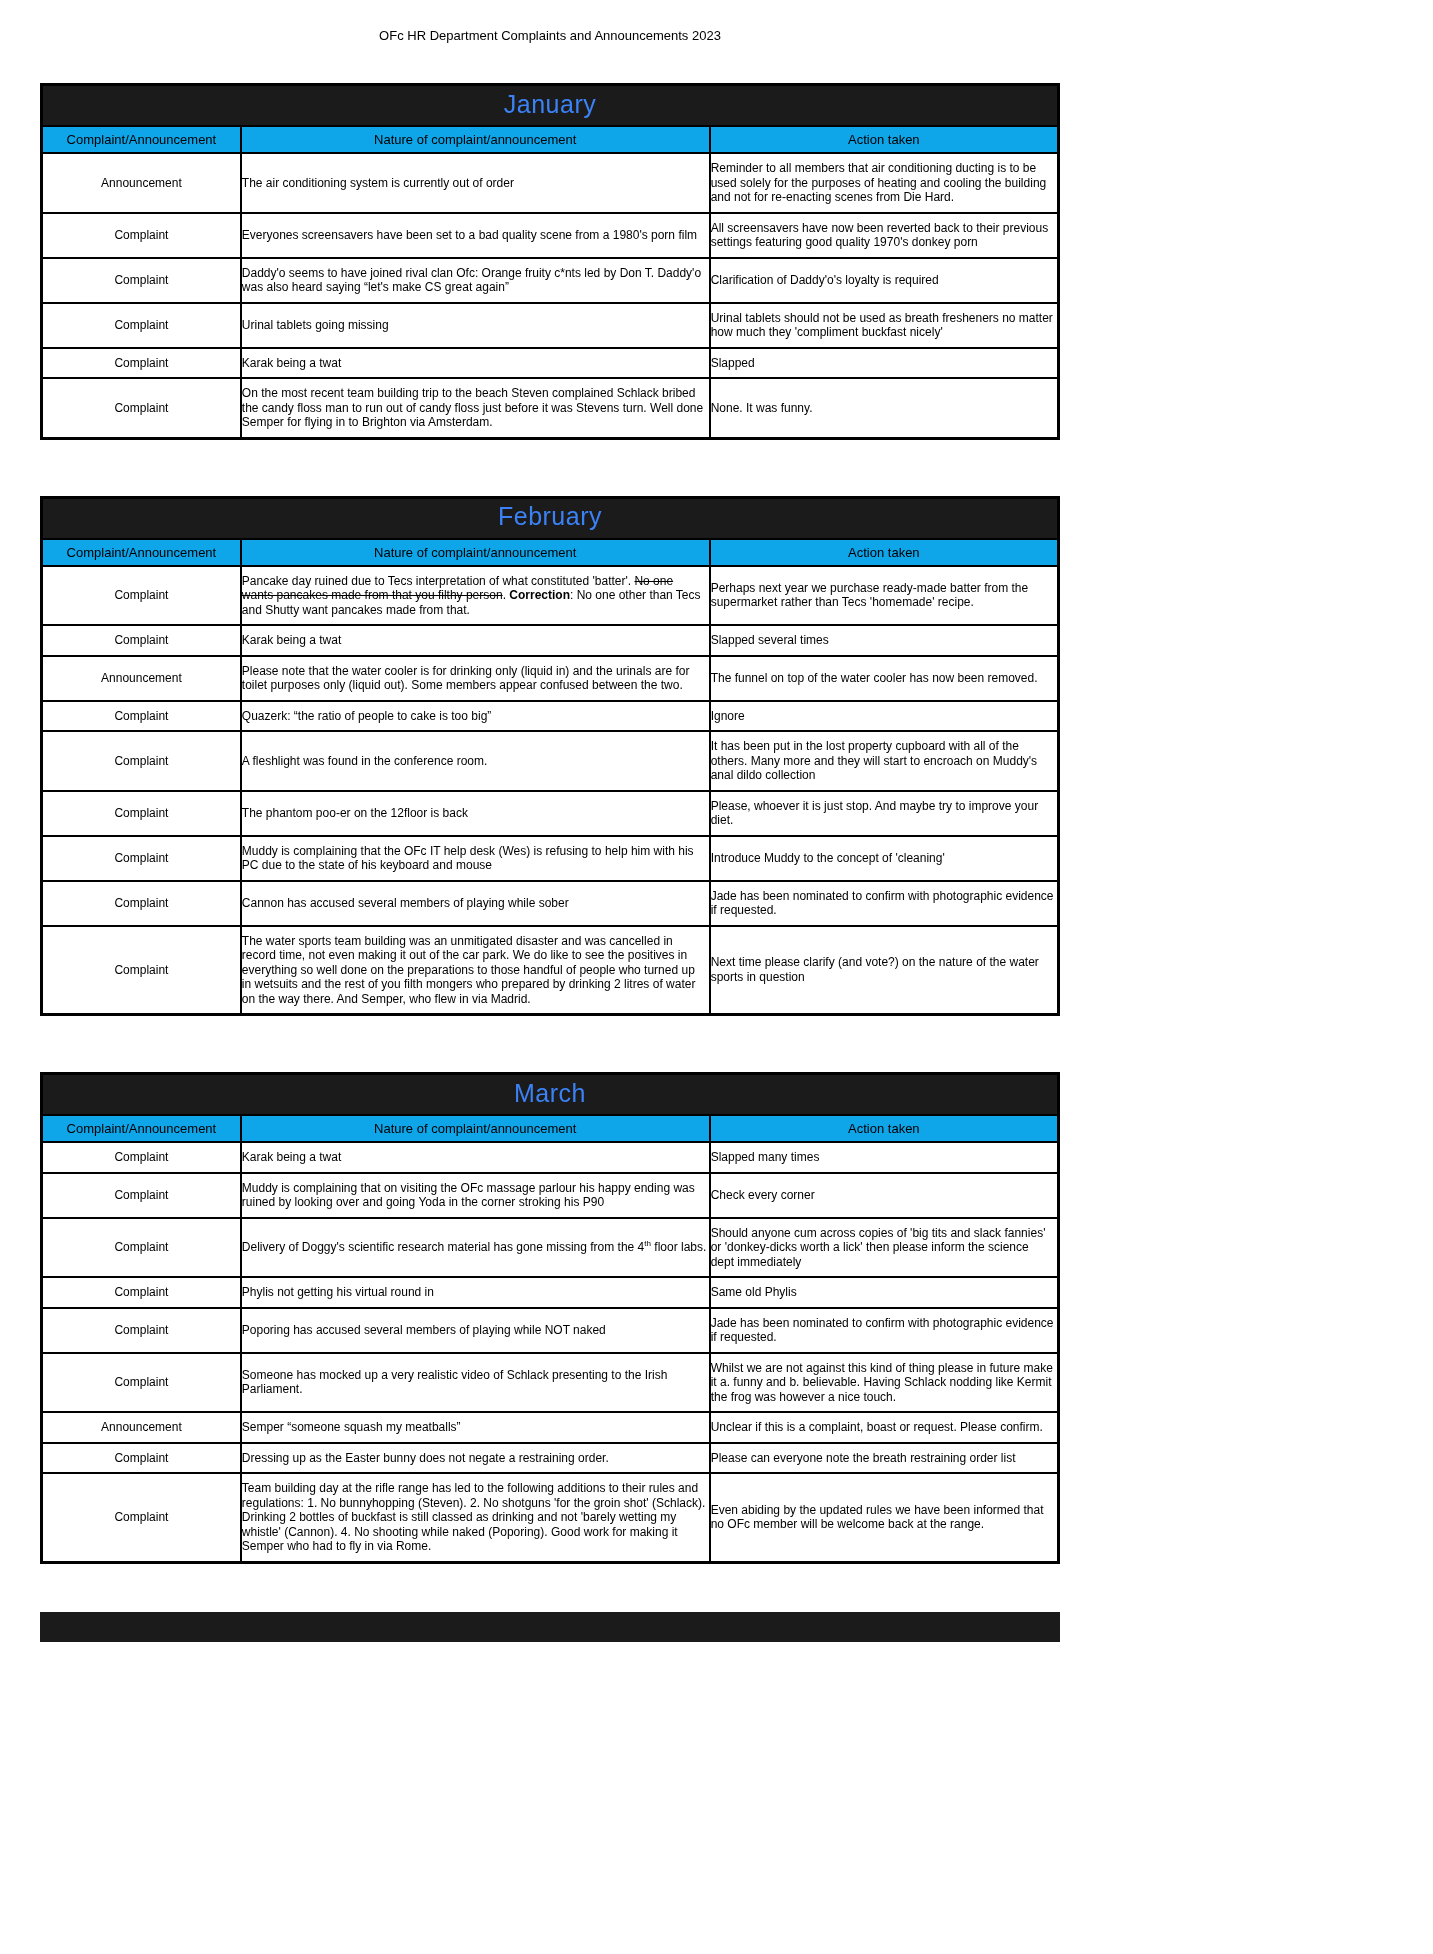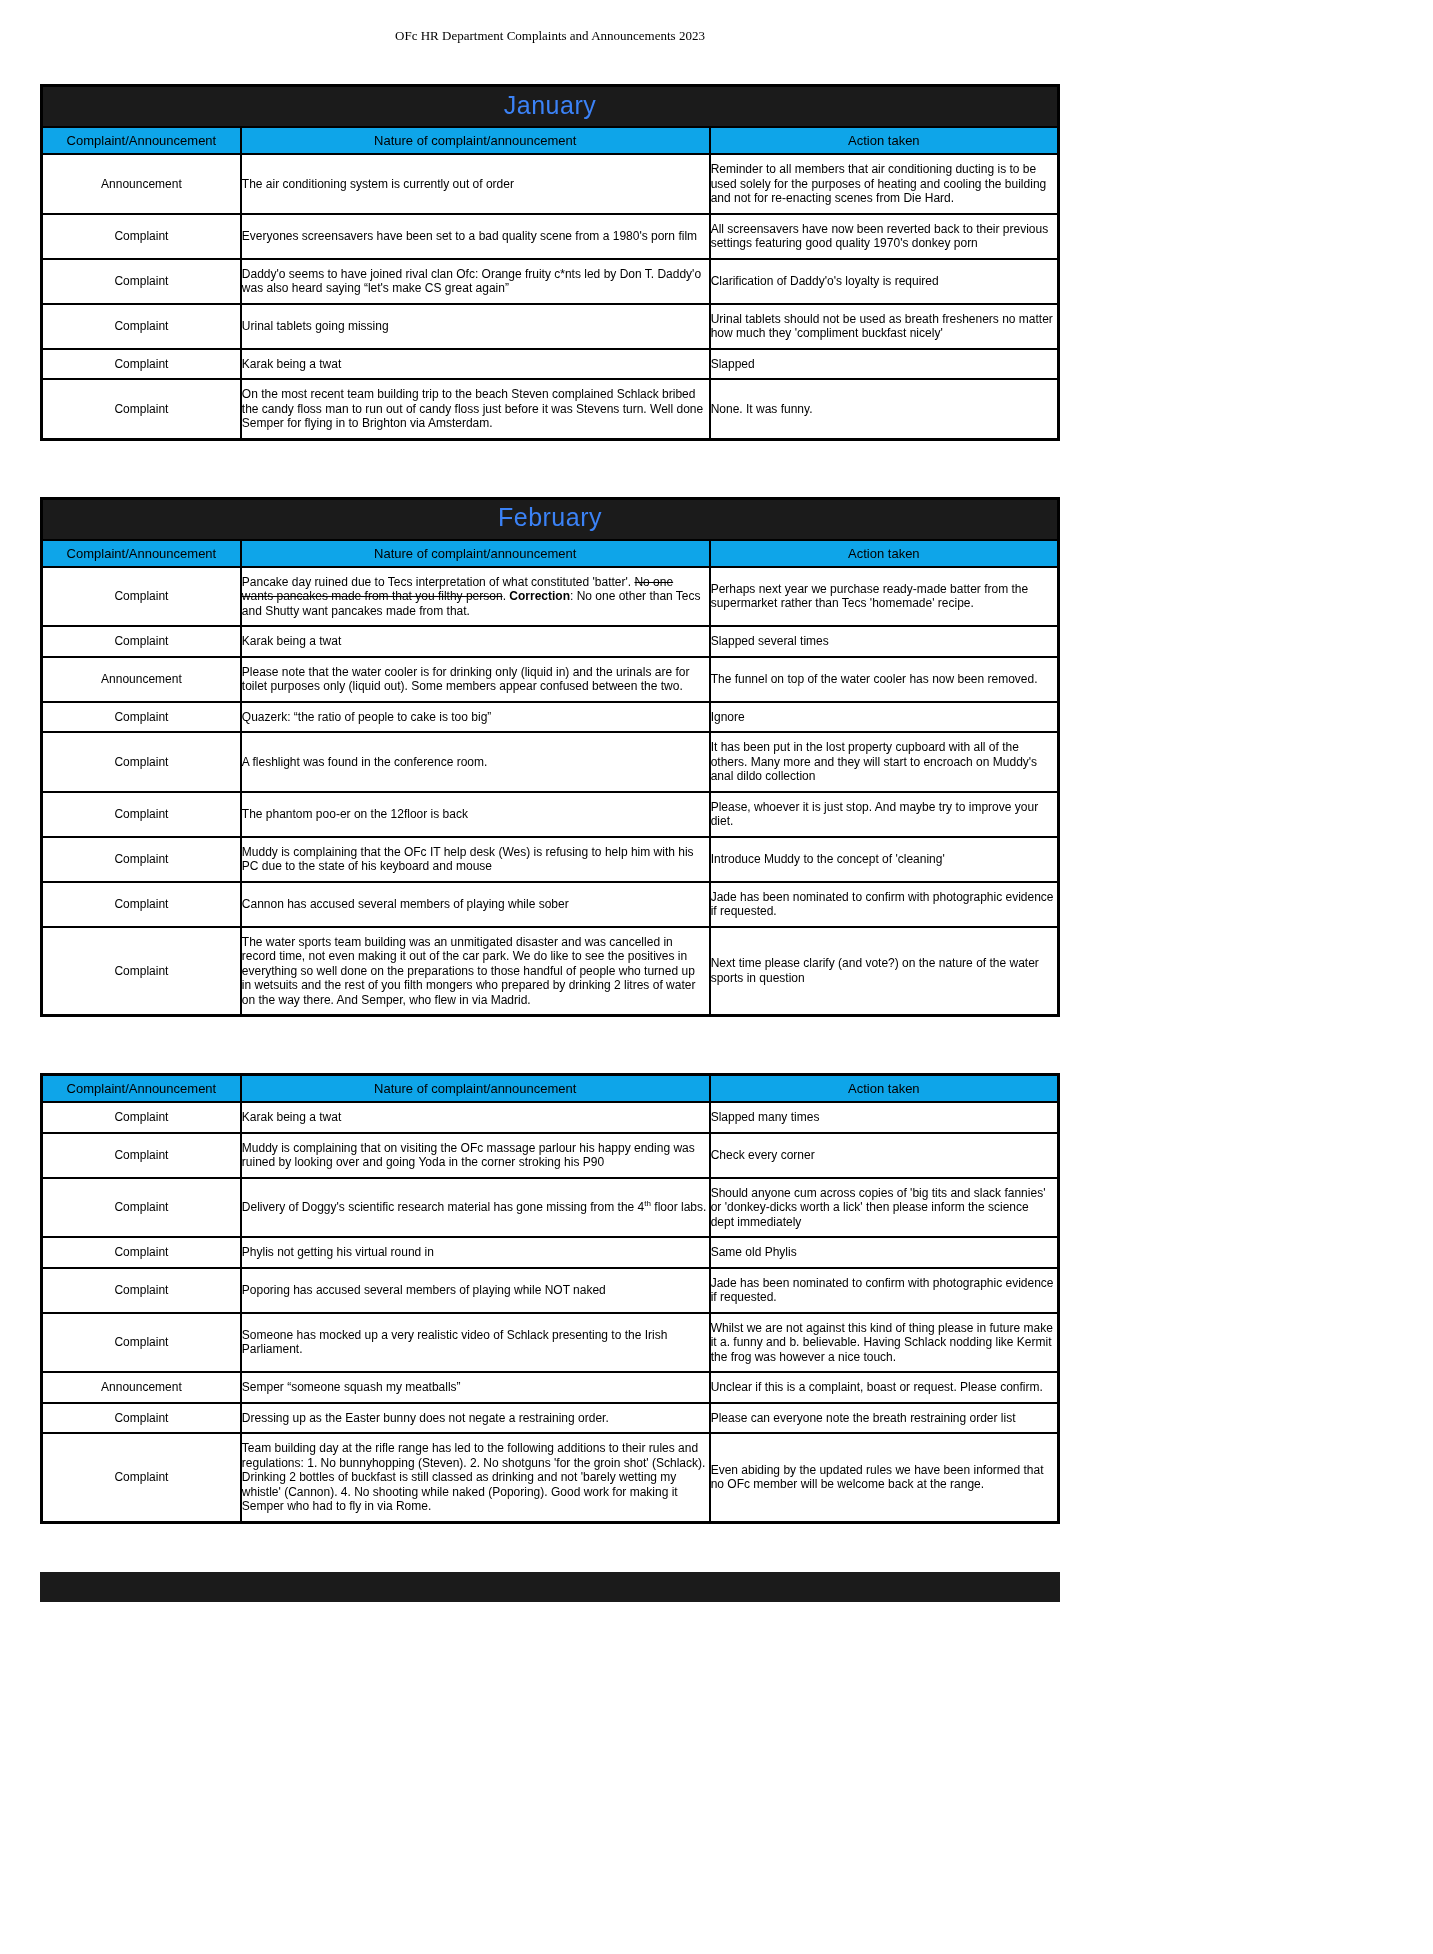--- a/index.html
+++ b/index.html
@@ -15,21 +15,20 @@
   }
   .content {
     width: 1020px;
     margin-left: 40px;
   }
   .page-title {
     padding-top: 28px;
     text-align: center;
     font-size: 13px;
     color: #000000;
-    font-family: Liberation Serif, serif;
   }
   table.month-table {
     border-collapse: collapse;
     width: 1020px;
     table-layout: fixed;
     margin-top: 56px;
     border: 3px solid #000000;
   }
   table.month-table:first-of-type {
     margin-top: 40px;
@@ -195,20 +194,23 @@
         </tbody>
       </table>
       <table class="month-table">
         <colgroup>
           <col style="width: 19.6%;">
           <col style="width: 46.1%;">
           <col style="width: 34.3%;">
         </colgroup>
         <tbody>
           <tr>
+            <th colspan="3" class="month-header">March</th>
+          </tr>
+          <tr>
             <th class="col-header">Complaint/Announcement</th>
             <th class="col-header">Nature of complaint/announcement</th>
             <th class="col-header">Action taken</th>
           </tr>
           <tr>
             <td class="type-cell">Complaint</td>
             <td class="nature-cell">Karak being a twat</td>
             <td class="action-cell">Slapped many times</td>
           </tr>
           <tr>

